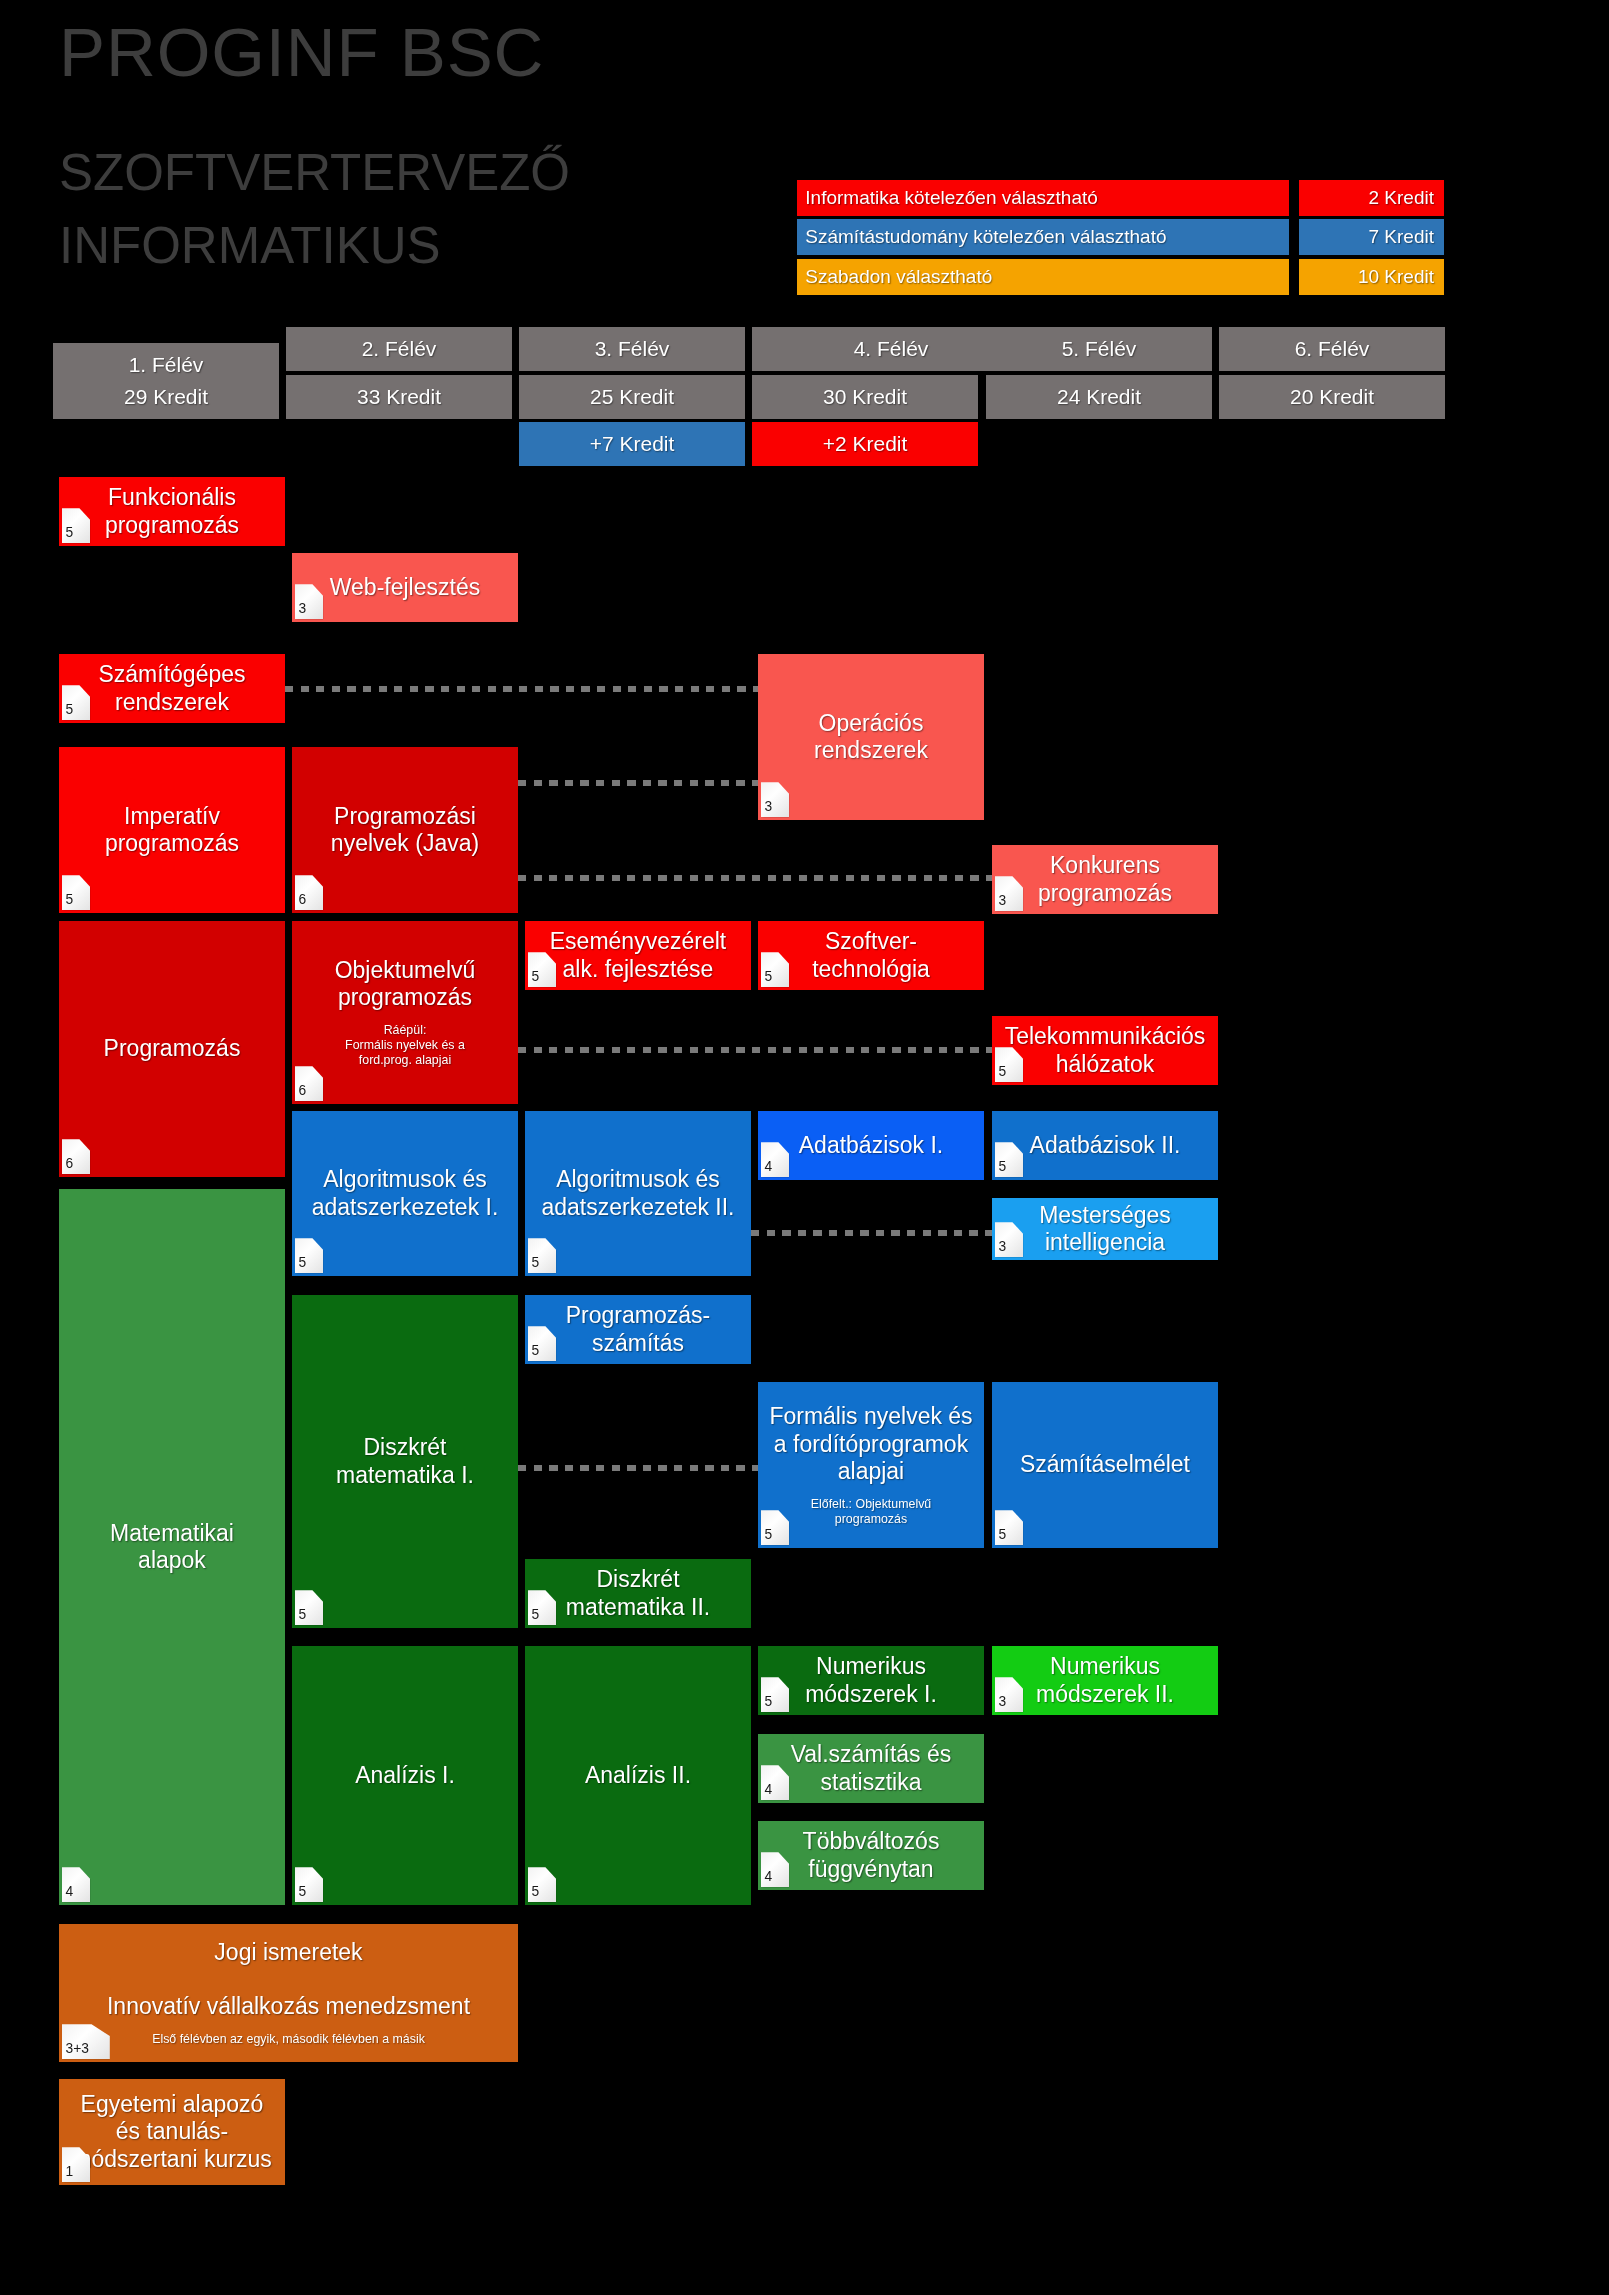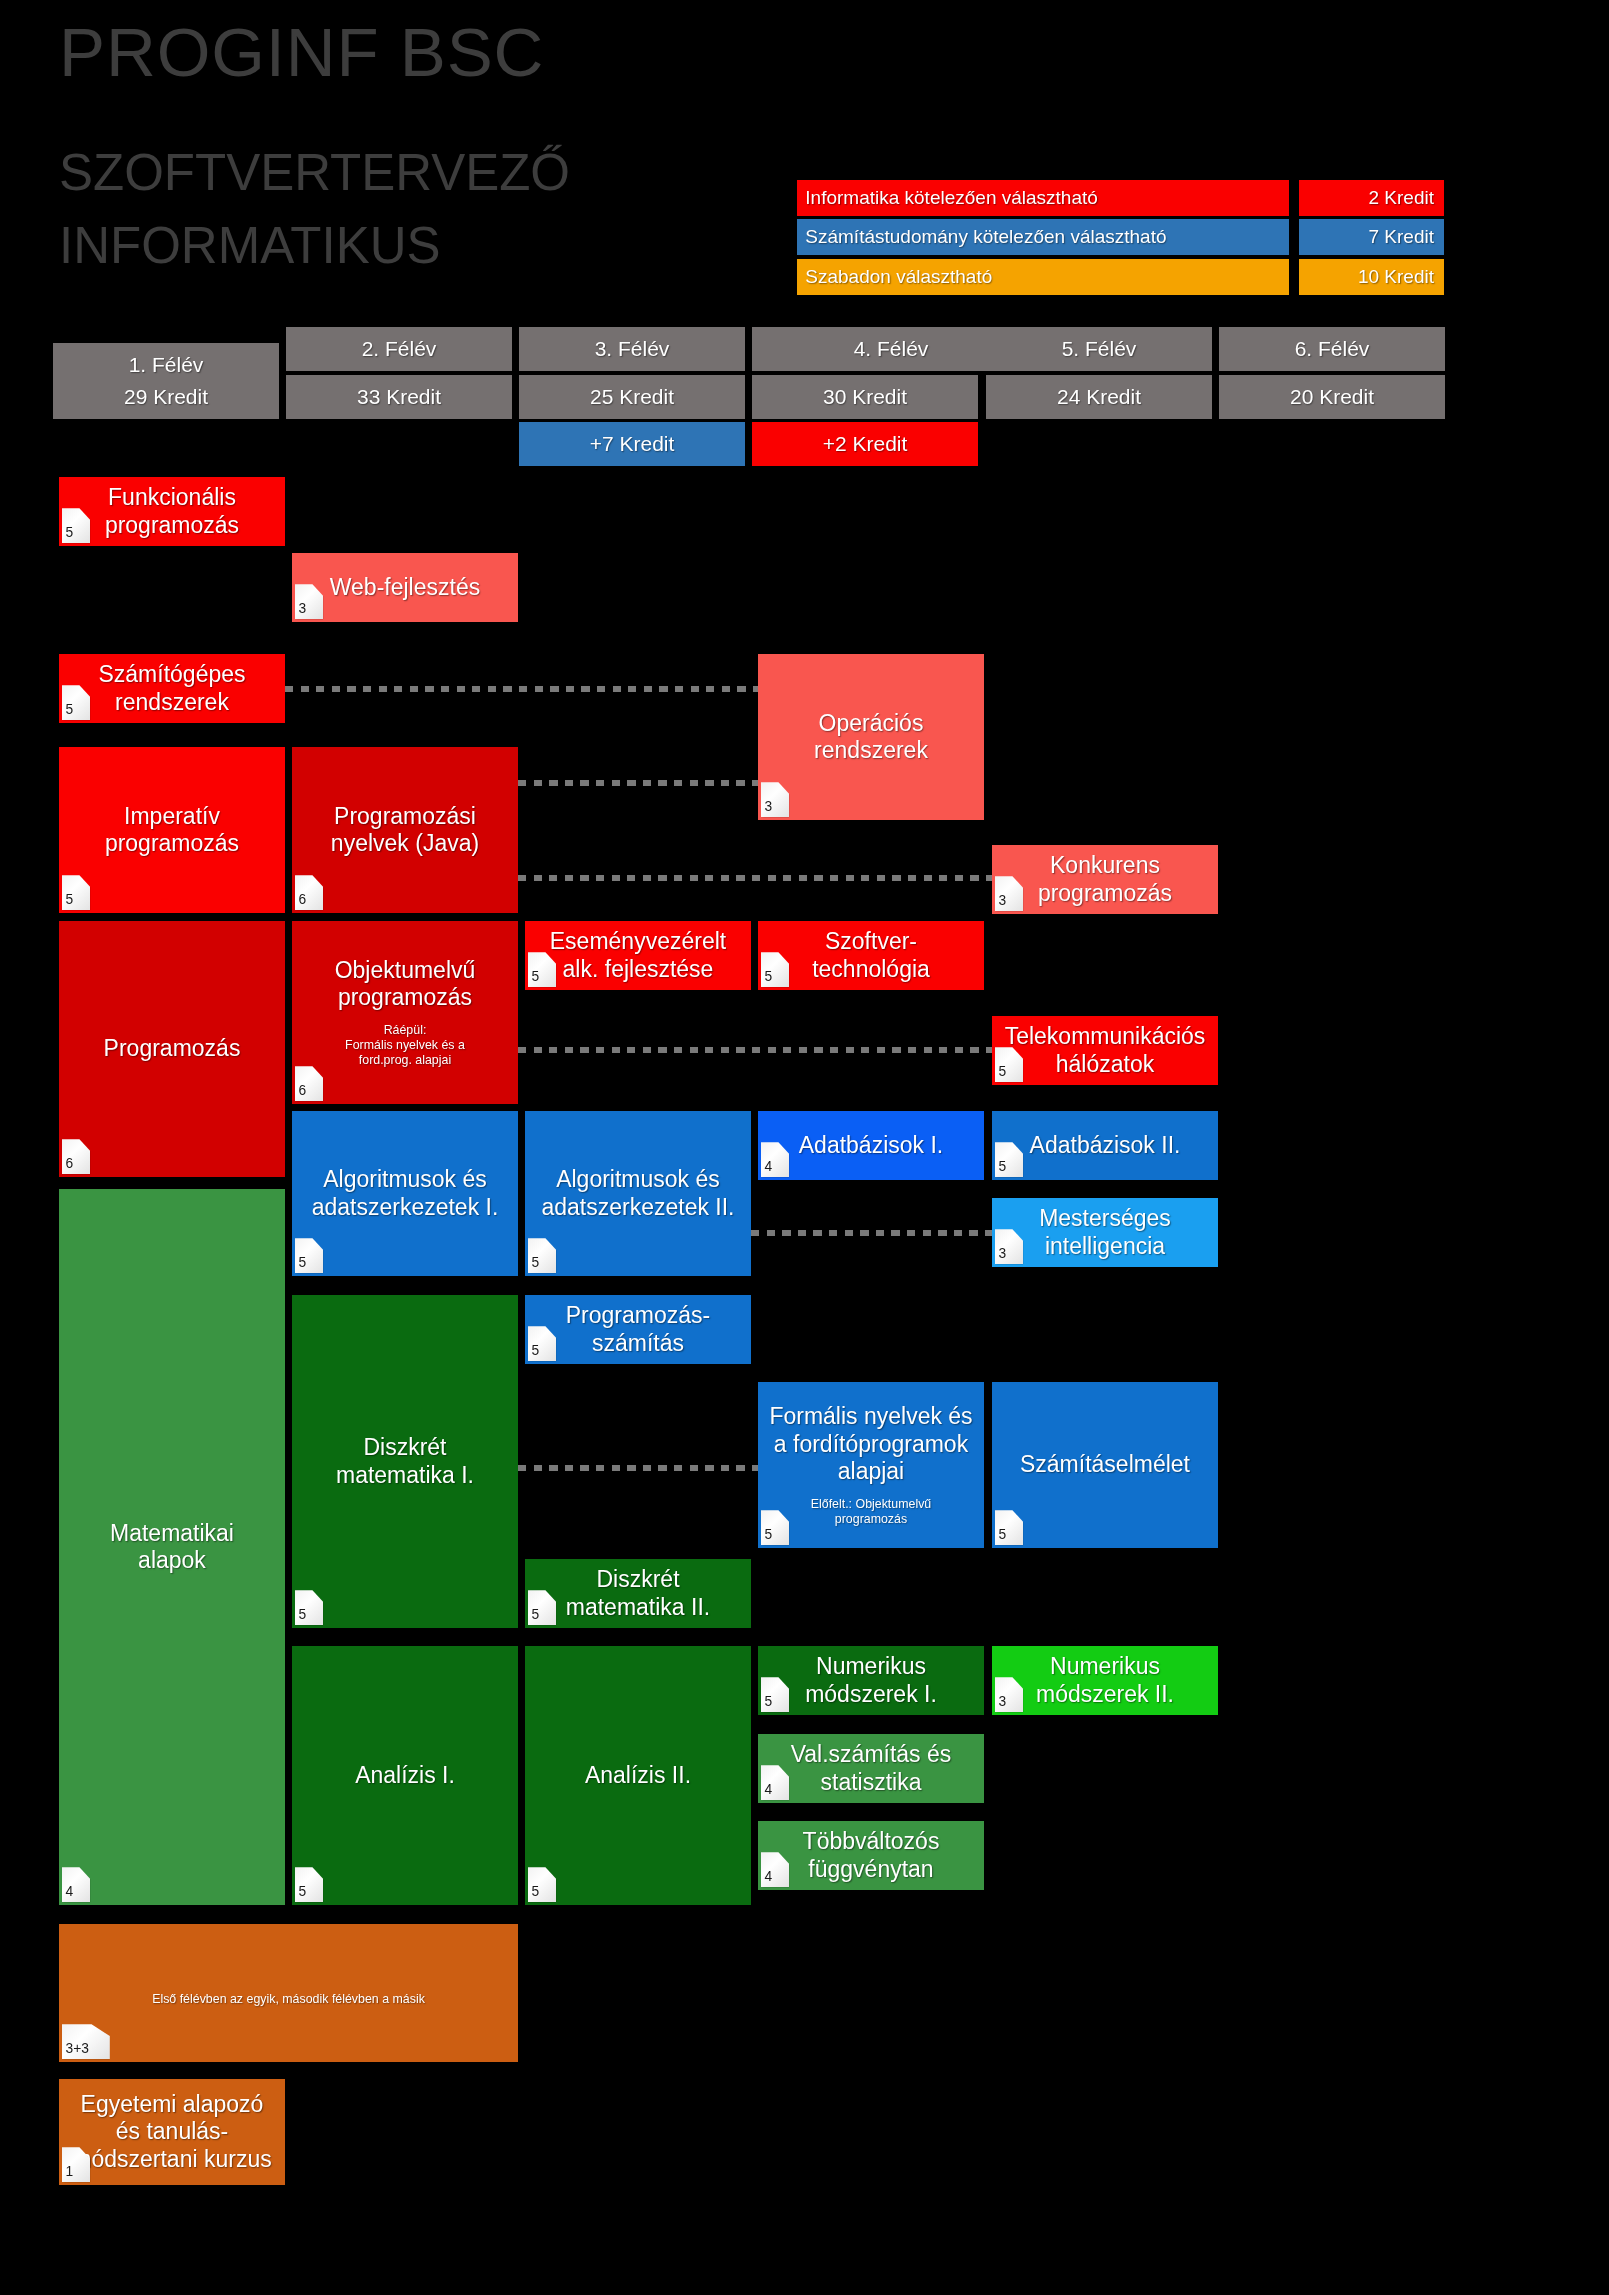--- a/index.html
+++ b/index.html
@@ -173,21 +173,21 @@
       <div class="badge">5</div>
     </div>
     <div class="course" style="left: 758px; top: 1111px; width: 226px; height: 69px; background: rgb(10, 95, 245);">
       <div class="ttl">Adatbázisok I.</div>
       <div class="badge">4</div>
     </div>
     <div class="course" style="left: 992px; top: 1111px; width: 226px; height: 69px; background: rgb(16, 112, 204);">
       <div class="ttl">Adatbázisok II.</div>
       <div class="badge">5</div>
     </div>
-    <div class="course" style="left: 992px; top: 1198px; width: 226px; height: 69px; background: rgb(26, 159, 240);">
+    <div class="course" style="left: 992px; top: 1198px; width: 226px; height: 62px; background: rgb(26, 159, 240);">
       <div class="ttl">Mesterséges
 intelligencia</div>
       <div class="badge">3</div>
     </div>
     <div class="course" style="left: 59px; top: 1189px; width: 226px; height: 716px; background: rgb(58, 148, 66);">
       <div class="ttl">Matematikai
 alapok</div>
       <div class="badge">4</div>
     </div>
     <div class="course" style="left: 525px; top: 1295px; width: 226px; height: 69px; background: rgb(16, 112, 204);">
@@ -239,20 +239,23 @@
       <div class="ttl">Val.számítás és
 statisztika</div>
       <div class="badge">4</div>
     </div>
     <div class="course" style="left: 758px; top: 1821px; width: 226px; height: 69px; background: rgb(58, 148, 66);">
       <div class="ttl">Többváltozós
 függvénytan</div>
       <div class="badge">4</div>
     </div>
     <div class="course" style="left: 59px; top: 1924px; width: 459px; height: 138px; background: rgb(204, 94, 18);">
+      <div class="ttl">Jogi ismeretek
+
+Innovatív vállalkozás menedzsment</div>
       <div class="sub">Első félévben az egyik, második félévben a másik</div>
       <div class="badge wide">3+3</div>
     </div>
     <div class="course" style="left: 59px; top: 2079px; width: 226px; height: 106px; background: rgb(204, 94, 18);">
       <div class="ttl">Egyetemi alapozó
 és tanulás-
 módszertani kurzus</div>
       <div class="badge">1</div>
     </div>
   </div>

